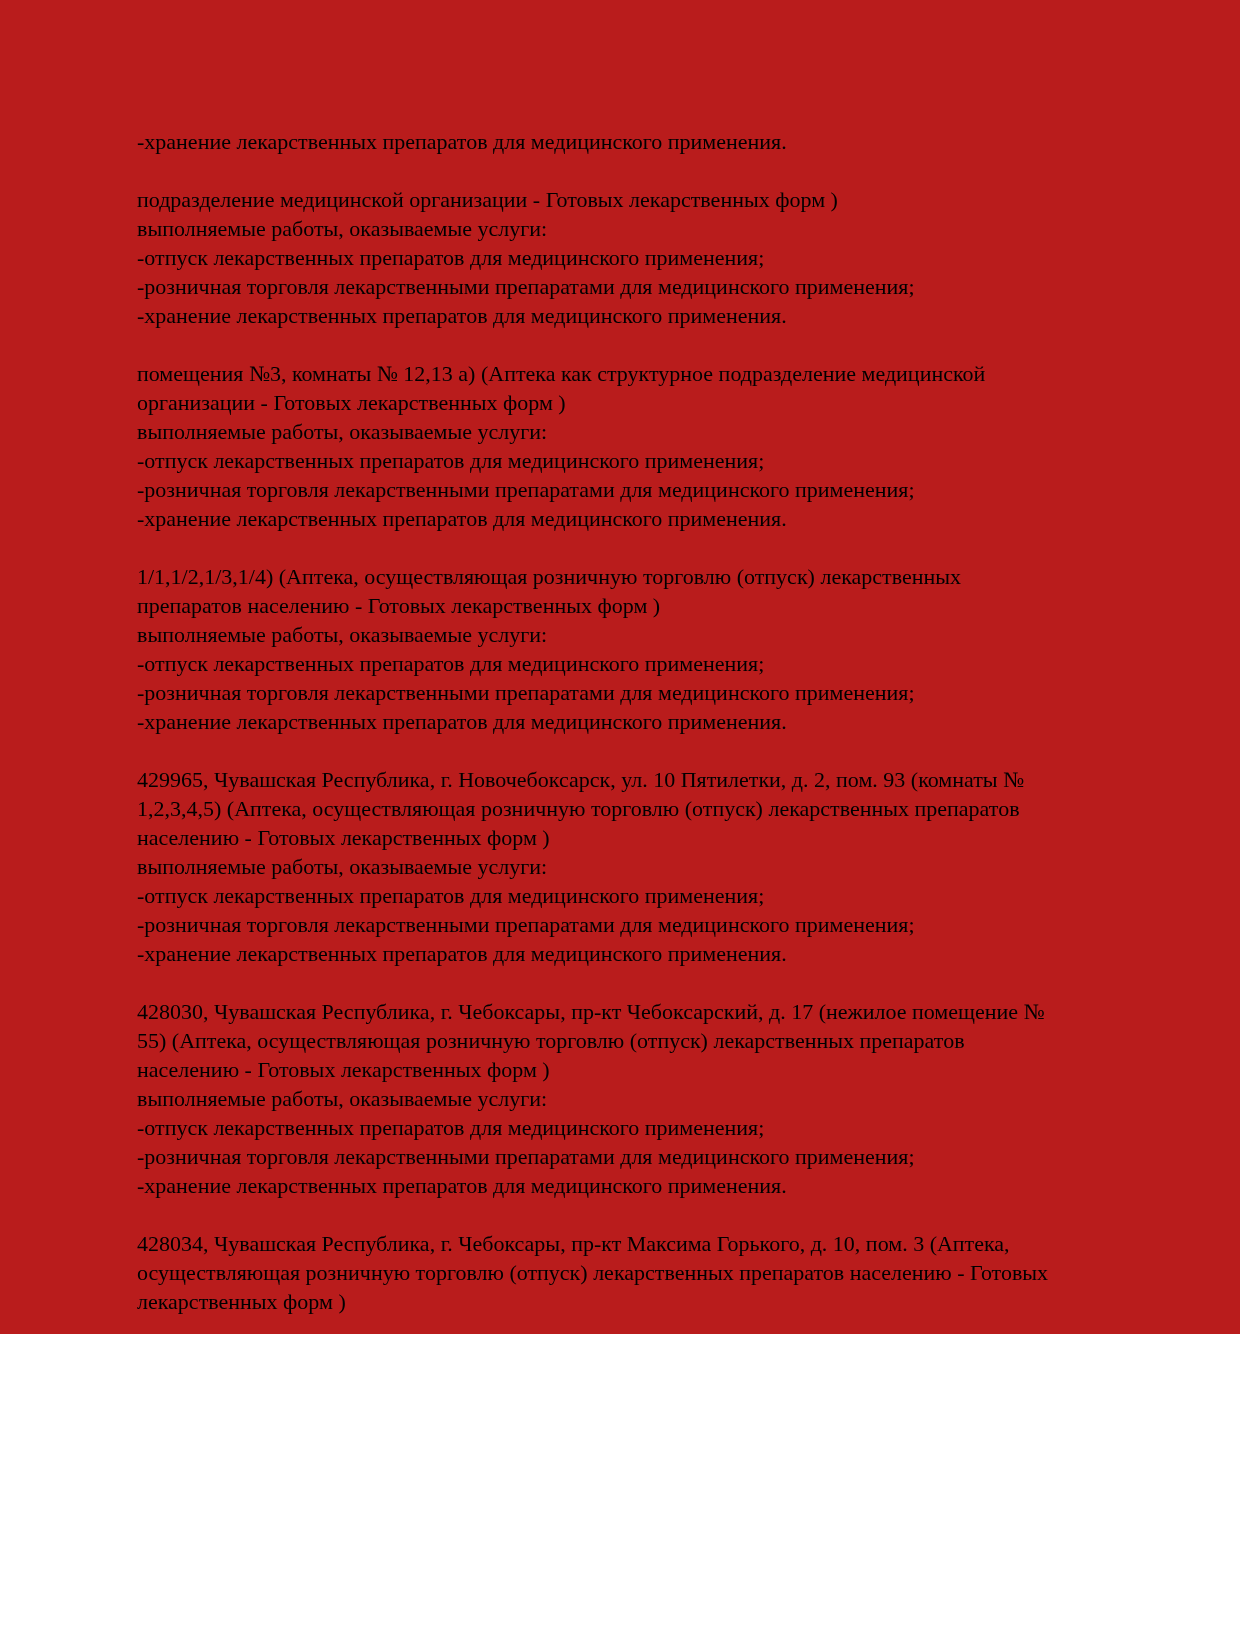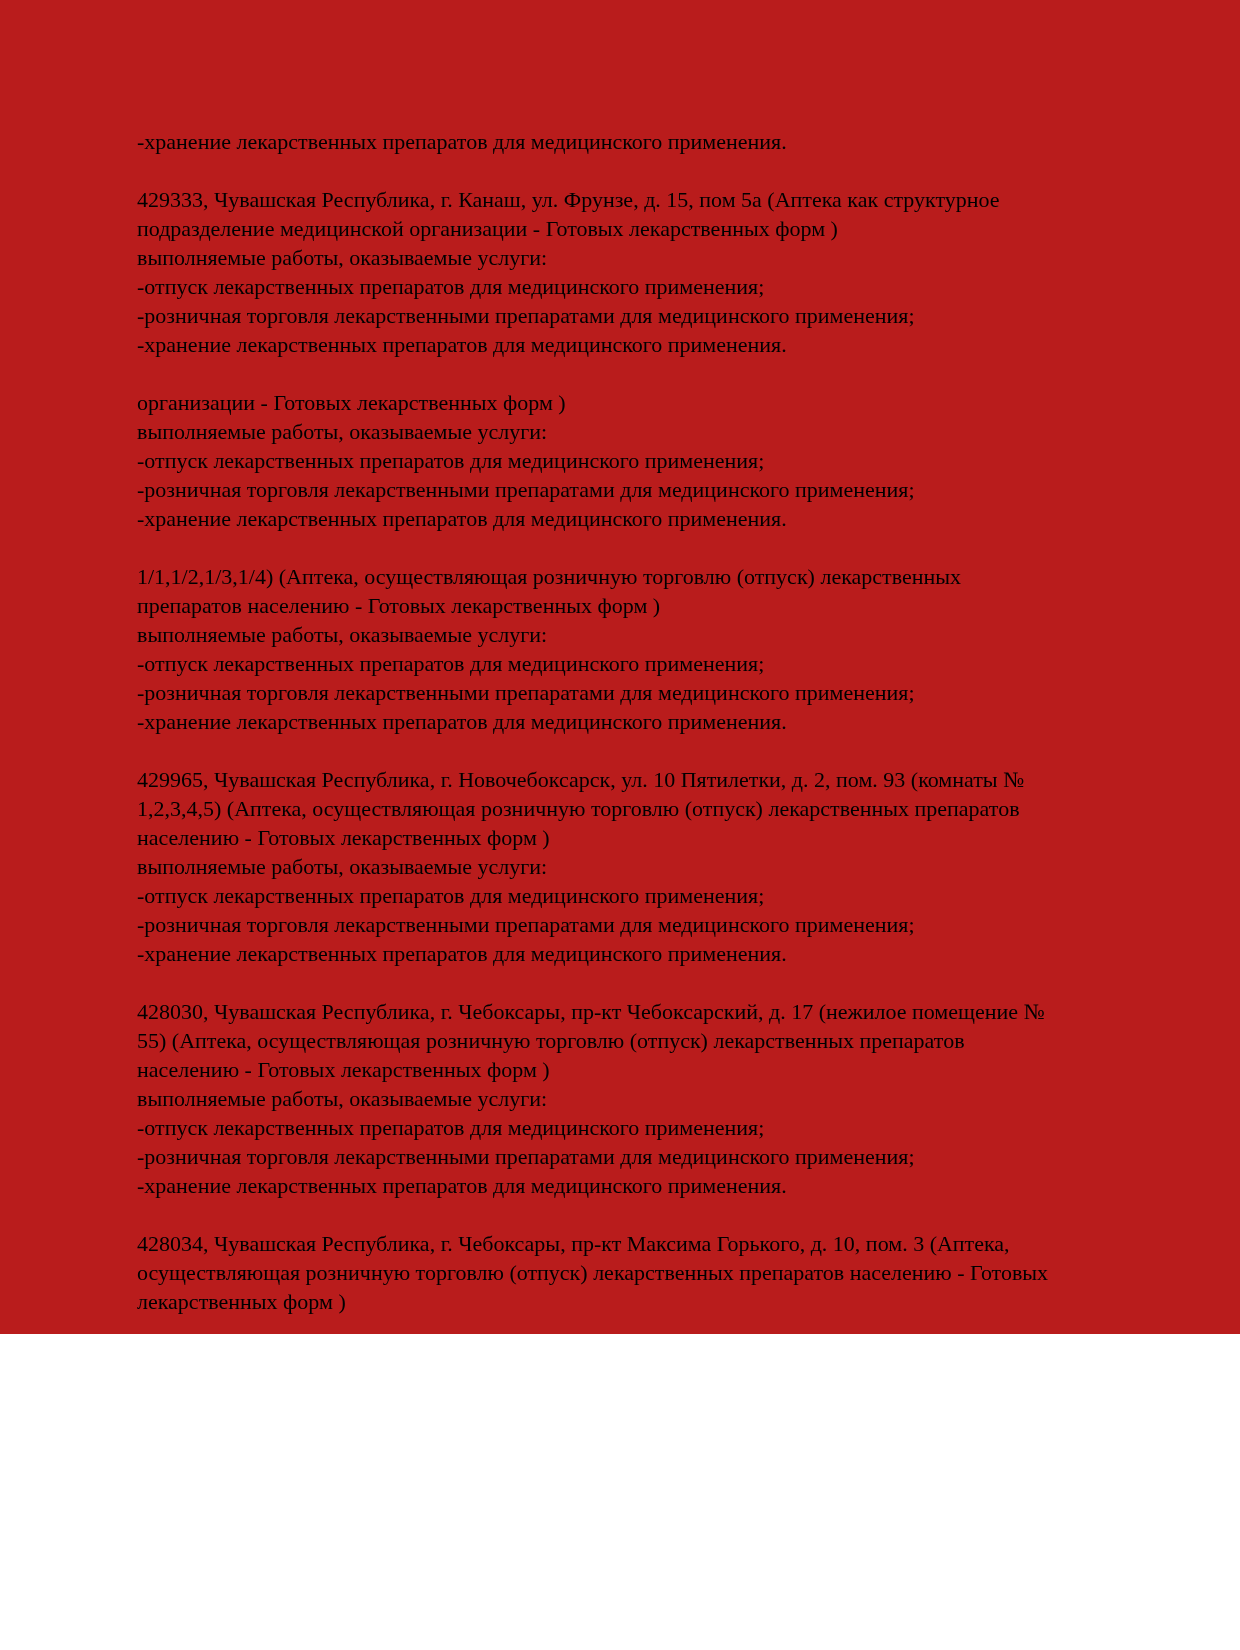--- a/index.html
+++ b/index.html
@@ -38,30 +38,30 @@
 <div class="page">
   <div class="content">
 
     <p class="para">
       </p>
       <div class="line">-хранение лекарственных препаратов для медицинского применения.</div>
     <p></p>
 
     <p class="para">
       </p>
-      <div class="line">429333, Чувашская Республика, г. Канаш, ул. Фрунзе, д. 15, пом 5а (Аптека как структурное</div>
       <div class="line">подразделение медицинской организации - Готовых лекарственных форм )</div>
       <div class="line">выполняемые работы, оказываемые услуги:</div>
       <div class="line">-отпуск лекарственных препаратов для медицинского применения;</div>
       <div class="line">-розничная торговля лекарственными препаратами для медицинского применения;</div>
       <div class="line">-хранение лекарственных препаратов для медицинского применения.</div>
     <p></p>
 
     <p class="para">
       </p>
+      <div class="line">помещения №3, комнаты № 12,13 а) (Аптека как структурное подразделение медицинской</div>
       <div class="line">организации - Готовых лекарственных форм )</div>
       <div class="line">выполняемые работы, оказываемые услуги:</div>
       <div class="line">-отпуск лекарственных препаратов для медицинского применения;</div>
       <div class="line">-розничная торговля лекарственными препаратами для медицинского применения;</div>
       <div class="line">-хранение лекарственных препаратов для медицинского применения.</div>
     <p></p>
 
     <p class="para">
       </p>
       <div class="line">1/1,1/2,1/3,1/4) (Аптека, осуществляющая розничную торговлю (отпуск) лекарственных</div>

